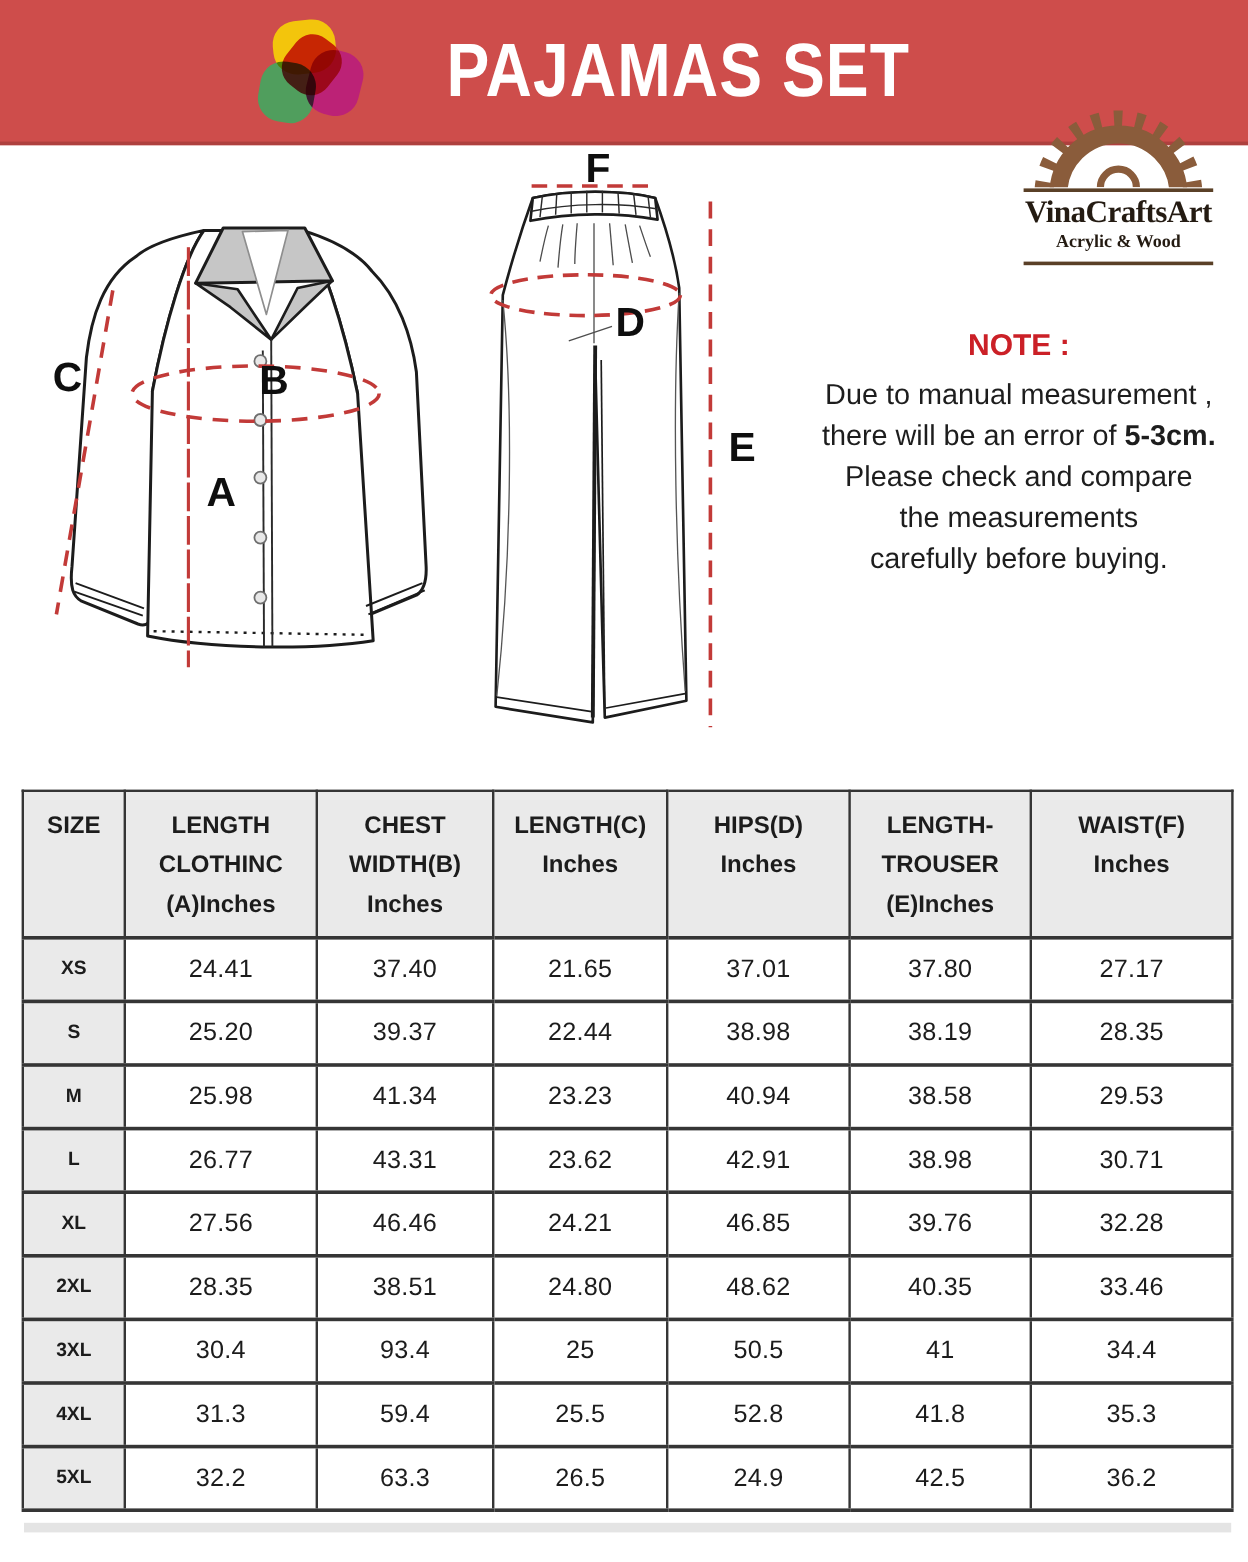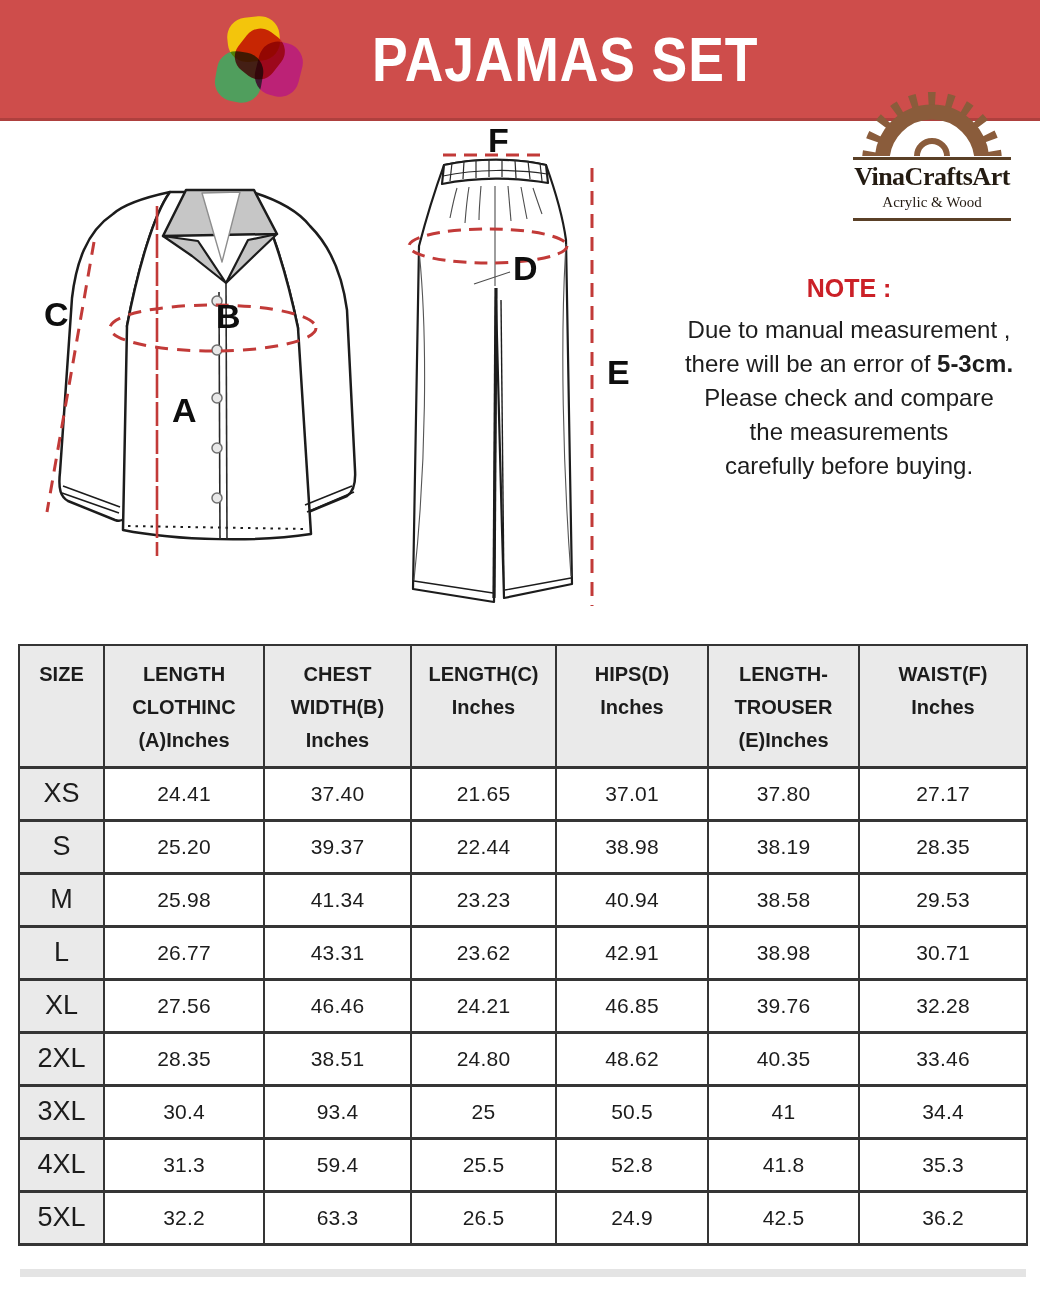--- a/index.html
+++ b/index.html
@@ -15,43 +15,43 @@
   .banner-title { color:#ffffff; font-size:63px; font-weight:bold; letter-spacing:1px;
                   transform:scaleX(.85); transform-origin:center; white-space:nowrap; }
 
   
   .brand { position:absolute; left:851px; top:84px; width:162px; z-index:2; text-align:center; }
   .saw-wrap { width:152px; height:72px; margin:0 auto; overflow:hidden; position:relative; }
   .brand-rule { height:3px; background:#5a4027; margin:1px 2px 2px 2px; }
   .brand-rule.bottom { margin-top:6px; }
   .brand-name { font-family:"Liberation Serif","DejaVu Serif",serif; font-weight:bold;
                 font-size:26px; color:#241b12; letter-spacing:-.5px; line-height:30px; }
-  .brand-tagline { font-family:"Liberation Serif","DejaVu Serif",serif; font-weight:normal;
+  .brand-tagline { font-family:"Liberation Serif","DejaVu Serif",serif; font-weight:bold;
                    font-size:15px; color:#241b12; line-height:20px; }
 
   
   .shirt-svg { position:absolute; left:20px; top:140px; }
   .pants-svg { position:absolute; left:380px; top:128px; }
   .diagram-letter { font-family:"Liberation Sans","DejaVu Sans",sans-serif;
                     font-weight:bold; font-size:34px; fill:#0e0e0e; }
 
   
   .note { position:absolute; left:655px; top:274px; width:388px; text-align:center; }
   .note-heading { color:#CB2027; font-weight:bold; font-size:25px; margin-bottom:10px; }
   .note-line { color:#1d1d1d; font-size:24px; line-height:34px; }
   .note-line b { font-weight:bold; }
 
   
-  .size-table { position:absolute; left:18px; top:644px; width:1008px;
+  .size-table { position:absolute; left:18px; top:658px; width:1008px;
                 border-collapse:collapse; table-layout:fixed;padding-left:44px; }
   .size-table th, .size-table td { border:2px solid #353535; text-align:center; color:#1c1c1c; }
   .size-table thead th { background:#eaeaea; font-size:20px; font-weight:bold;
                          white-space:pre-line; vertical-align:top; padding-top:12px;
                          line-height:33px; height:122px; border-bottom-width:3px; }
-  .size-table tbody th { background:#eaeaea; font-size:27px; font-weight:normal;
+  .size-table tbody th { background:#eaeaea; font-size:16px; font-weight:bold;
                          height:53px; border-top-width:3px; border-bottom-width:3px; }
   .size-table tbody td { background:#ffffff; font-size:21px; font-weight:normal;
                          letter-spacing:.2px; border-top-width:3px; border-bottom-width:3px; }
   .table-shadow { position:absolute; left:20px; top:1269px; width:1006px; height:8px;
                   background:#e4e4e4; }
 </style>
 </head>
 <body>
 
 <div class="stage">

